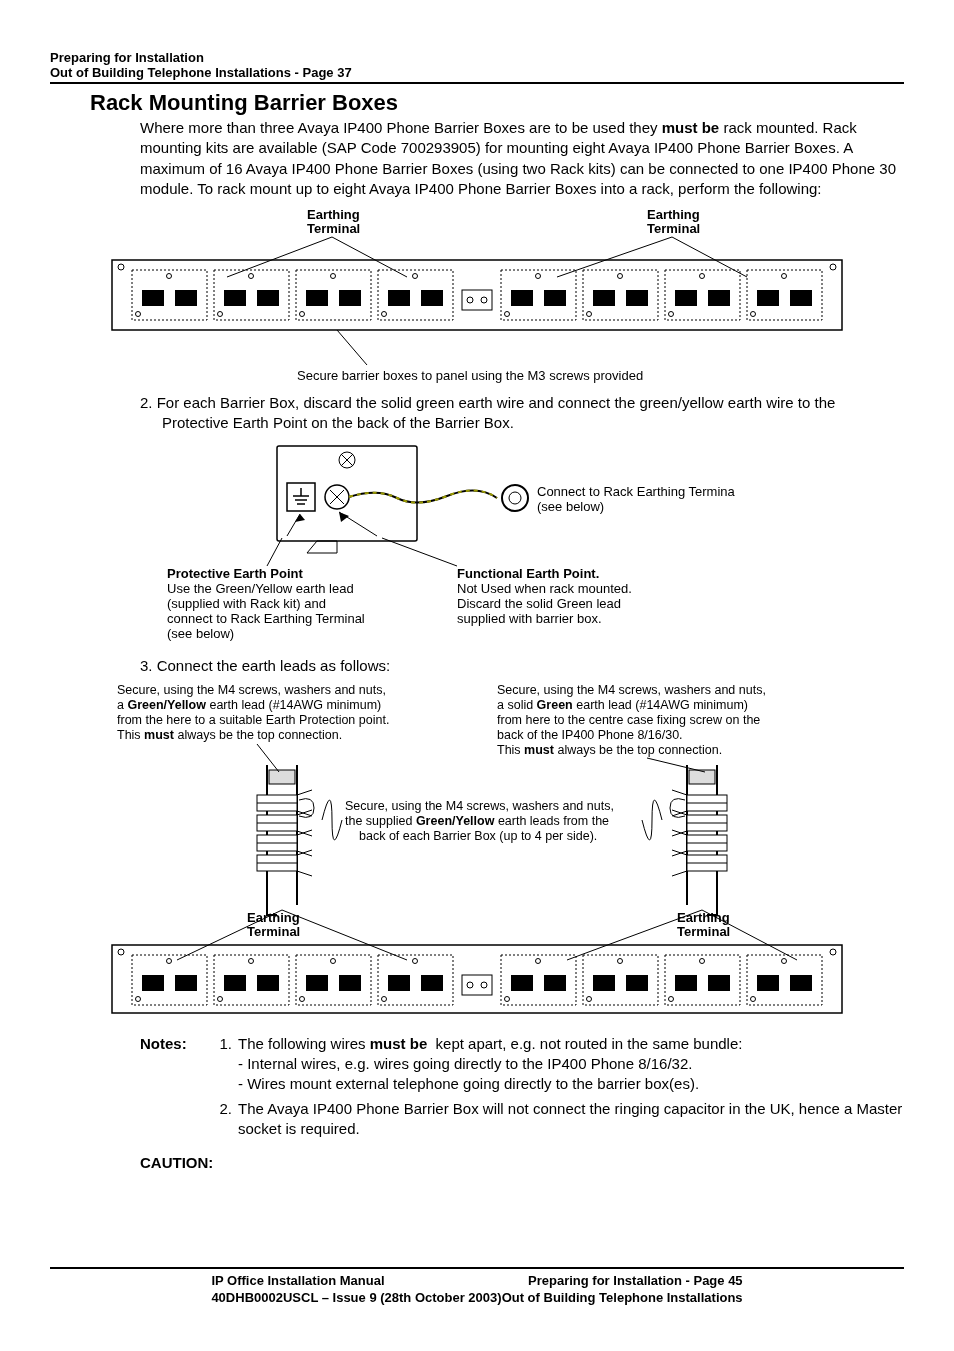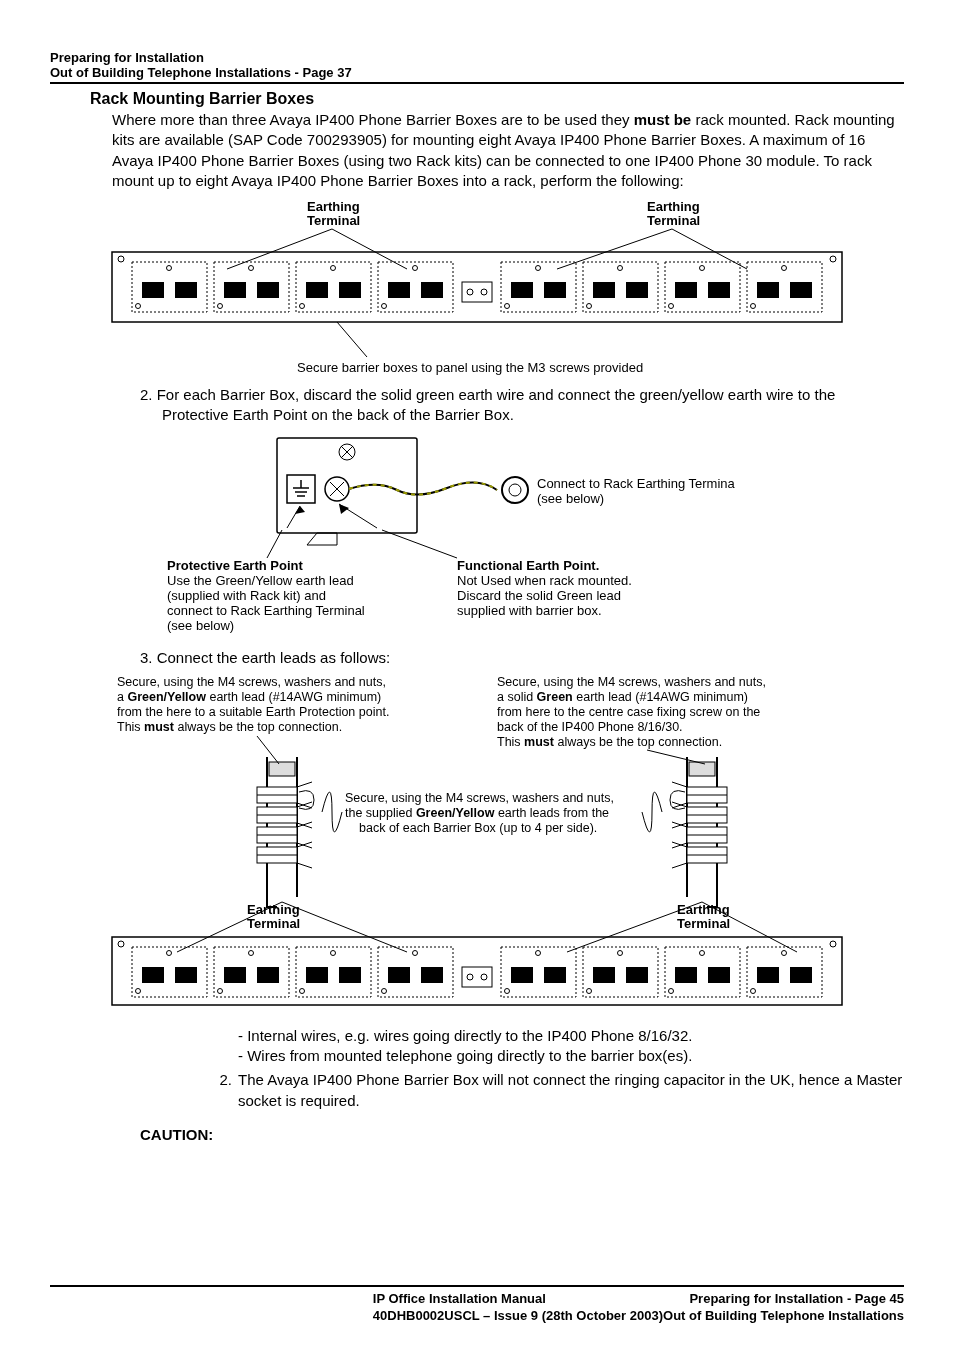--- a/index.html
+++ b/index.html
@@ -21,26 +21,26 @@
     display: flex;
     justify-content: space-between;
     font-weight: bold;
     font-size: 13px;
     padding-bottom: 2px;
     border-bottom: 2px solid #000;
     margin-bottom: 6px;
     flex-direction: column;
   }
   h2.section-title {
-    font-size: 16px;
+    font-size: 22px;
     font-weight: bold;
     margin: 4px 0 2px 40px;
   }
   .intro {
-    margin: 0 0 6px 62px;
+    margin: 0 0 6px 90px;
     line-height: 1.35;
   }
   .step {
     margin: 0 0 4px 90px;
     line-height: 1.35;
     text-indent: -22px;
     padding-left: 22px;
   }
   .fig-wrap {
     display: flex;
@@ -62,27 +62,27 @@
 
   .caution-block {
     margin: 14px 0 0 90px;
     line-height: 1.35;
     display:flex;
   }
   .caution-label { font-weight: bold; width: 98px; flex-shrink:0; }
 
   .footer {
     position: absolute;
-    bottom: 26px;
+    bottom: 44px;
     left: 50px;
     right: 50px;
     border-top: 2px solid #000;
     padding-top: 4px;
     display: flex;
-    justify-content: flex-end;
+    justify-content: center;
     font-size: 13px;
     font-weight: bold;
   }
   .footer-left, .footer-right { line-height: 1.3; }
   .footer-right { text-align: right; }
 </style>
 </head>
 <body>
 
 <div class="page">
@@ -384,22 +384,27 @@
             <circle cx="37" cy="6" r="2.5" fill="none" stroke="#000"></circle>
             <rect x="10" y="20" width="22" height="16" fill="#000"></rect>
             <rect x="43" y="20" width="22" height="16" fill="#000"></rect>
             <circle cx="6" cy="44" r="2.5" fill="none" stroke="#000"></circle>
           </g>
       </g>
     </svg>
   </div>
 
   <div class="notes-block">
+    <div class="notes-row">
+      <div class="notes-label">Notes:</div>
+      <div class="notes-num">1.</div>
+      <div class="notes-body">The following wires <b>must be</b>&nbsp; kept apart, e.g. not routed in the same bundle:</div>
+    </div>
     <div class="notes-sub">- Internal wires, e.g. wires going directly to the IP400 Phone 8/16/32.</div>
-    <div class="notes-sub">- Wires from mounted telephone going directly to the barrier box(es).</div>
+    <div class="notes-sub">- Wires mount external telephone going directly to the barrier box(es).</div>
     <div class="notes-row" style="margin-top:4px;">
       <div class="notes-label"></div>
       <div class="notes-num">2.</div>
       <div class="notes-body">The Avaya IP400 Phone Barrier Box will not connect the ringing capacitor in the UK, hence a Master socket is required.</div>
     </div>
   </div>
 
   <div class="caution-block">
     <div class="caution-label">CAUTION:</div>
   </div>

